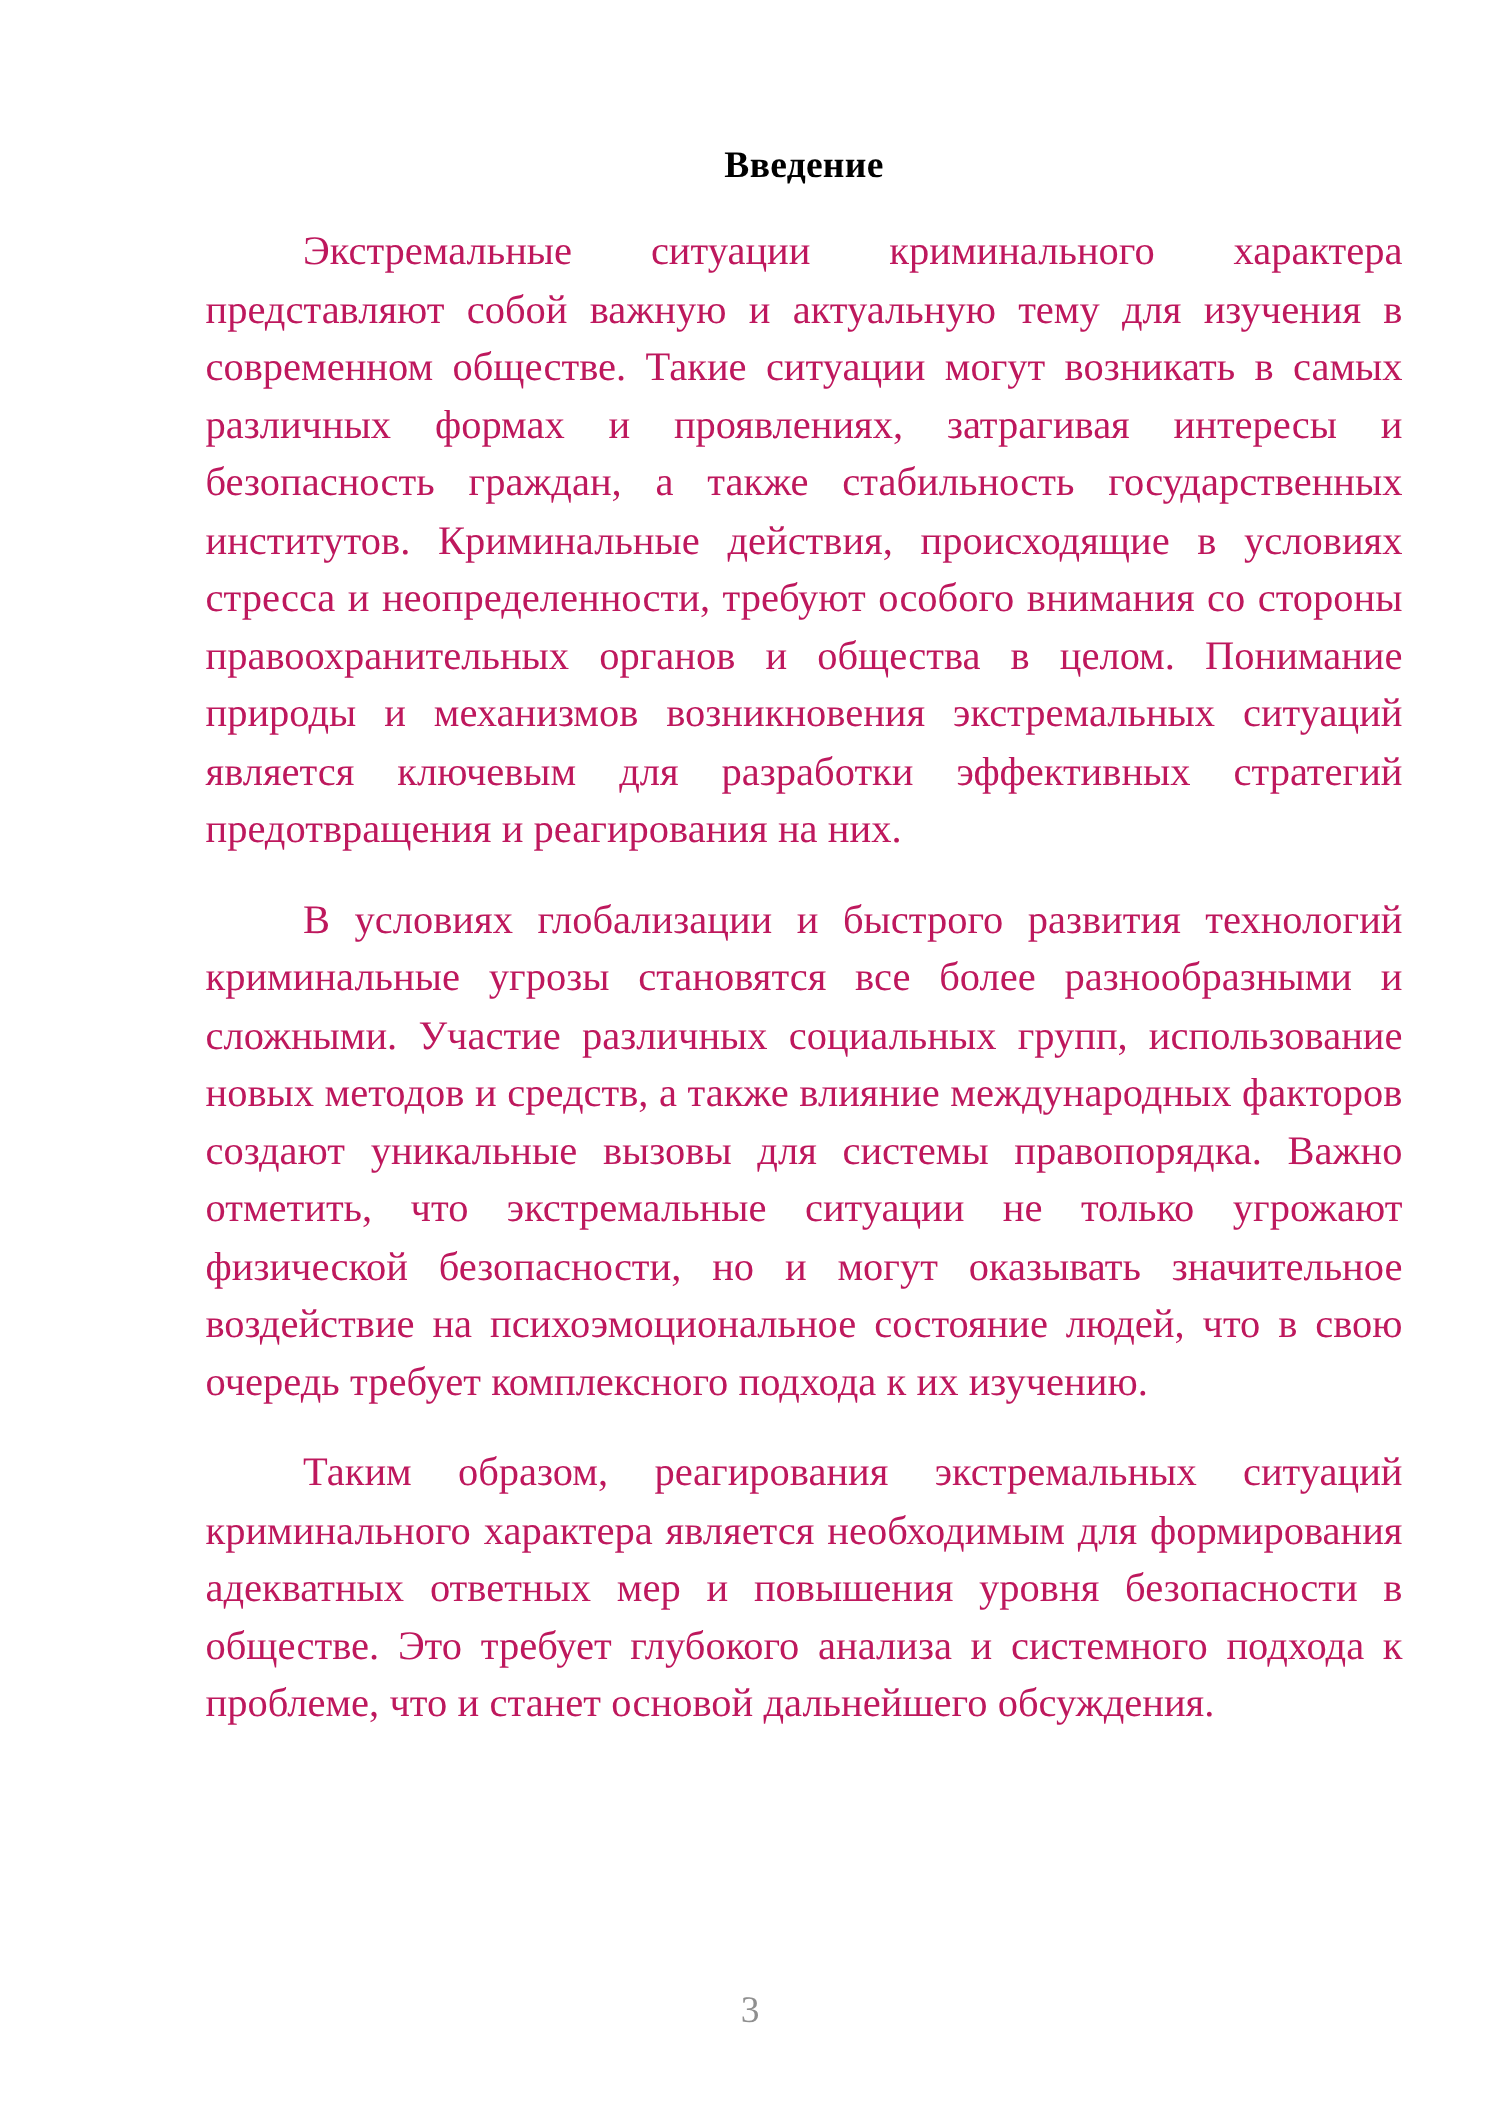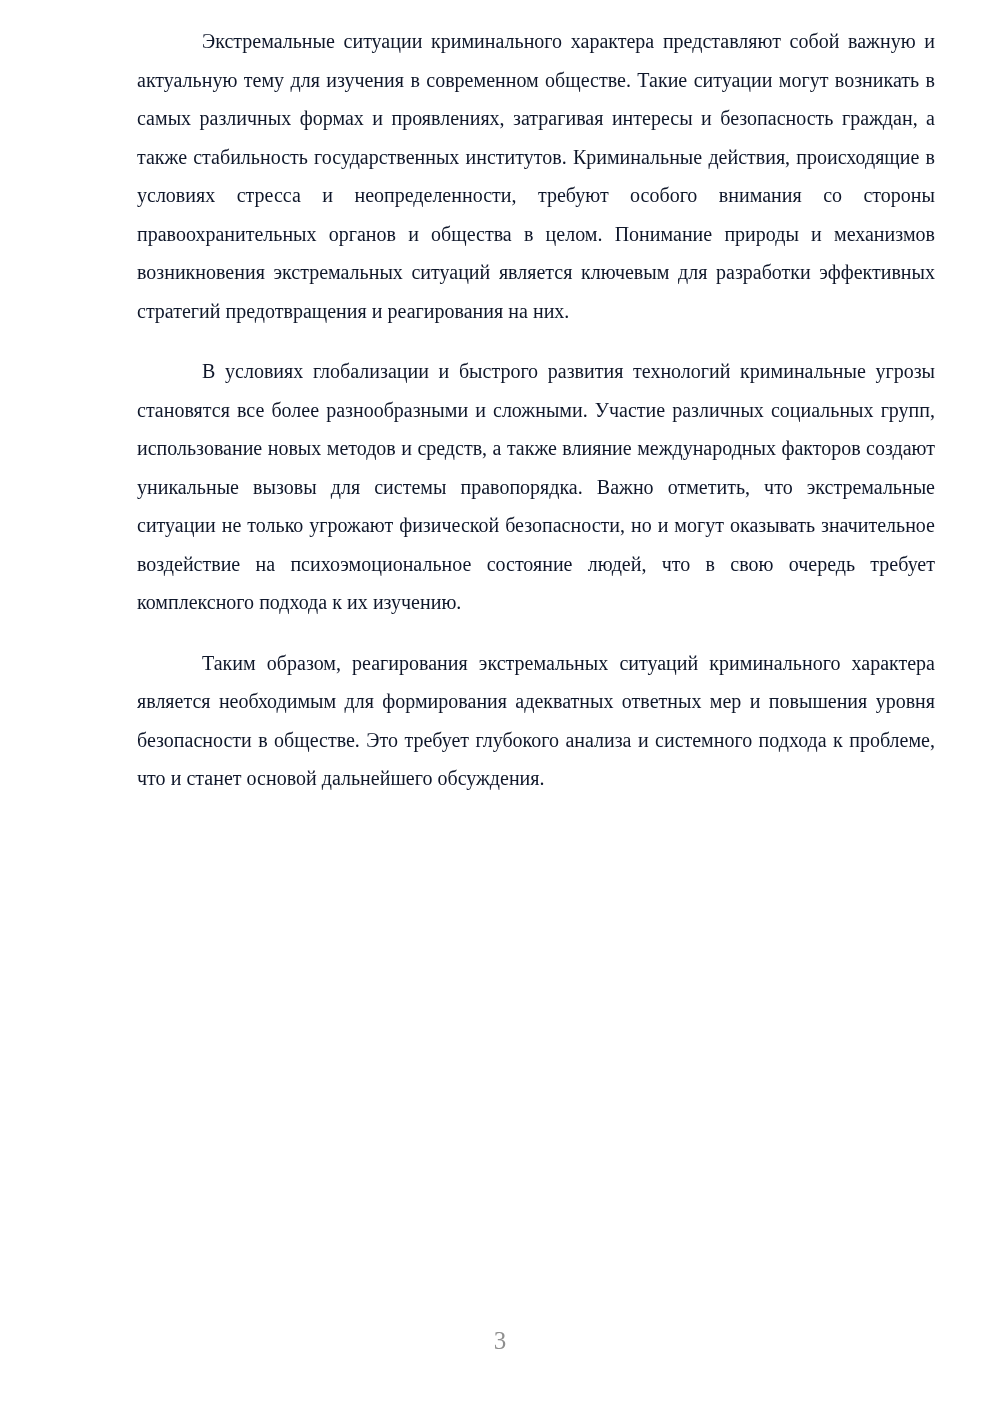--- a/index.html
+++ b/index.html
@@ -44,26 +44,26 @@
     color: #000000;
   }
 
   .body-copy {
     margin: 0;
     padding-top: 22px;
   }
 
   .para {
     margin: 0 0 22px 0;
-    font-size: 20px;
+    font-size: 27px;
     line-height: 38.5px;
     text-align: justify;
     text-justify: inter-word;
     text-indent: 65px;
-    color: #0f172a;
+    color: #be185d;
     hyphens: none;
     word-spacing: 0.1px;
   }
 
   .para:last-child {
     margin-bottom: 0;
   }
 
   
   .page-number {
@@ -78,20 +78,21 @@
     font-family: "Liberation Serif", "DejaVu Serif", serif;
   }
 </style>
 </head>
 <body>
 
 <div class="page">
 
   <div class="content">
 
+    <h1 class="doc-title">Введение</h1>
 
     <div class="body-copy">
       <p class="para">Экстремальные ситуации криминального характера представляют собой важную и актуальную тему для изучения в современном обществе. Такие ситуации могут возникать в самых различных формах и проявлениях, затрагивая интересы и безопасность граждан, а также стабильность государственных институтов. Криминальные действия, происходящие в условиях стресса и неопределенности, требуют особого внимания со стороны правоохранительных органов и общества в целом. Понимание природы и механизмов возникновения экстремальных ситуаций является ключевым для разработки эффективных стратегий предотвращения и реагирования на них.</p>
       <p class="para">В условиях глобализации и быстрого развития технологий криминальные угрозы становятся все более разнообразными и сложными. Участие различных социальных групп, использование новых методов и средств, а также влияние международных факторов создают уникальные вызовы для системы правопорядка. Важно отметить, что экстремальные ситуации не только угрожают физической безопасности, но и могут оказывать значительное воздействие на психоэмоциональное состояние людей, что в свою очередь требует комплексного подхода к их изучению.</p>
       <p class="para">Таким образом, реагирования экстремальных ситуаций криминального характера является необходимым для формирования адекватных ответных мер и повышения уровня безопасности в обществе. Это требует глубокого анализа и системного подхода к проблеме, что и станет основой дальнейшего обсуждения.</p>
     </div>
 
   </div>
 
   <div class="page-number">3</div>

